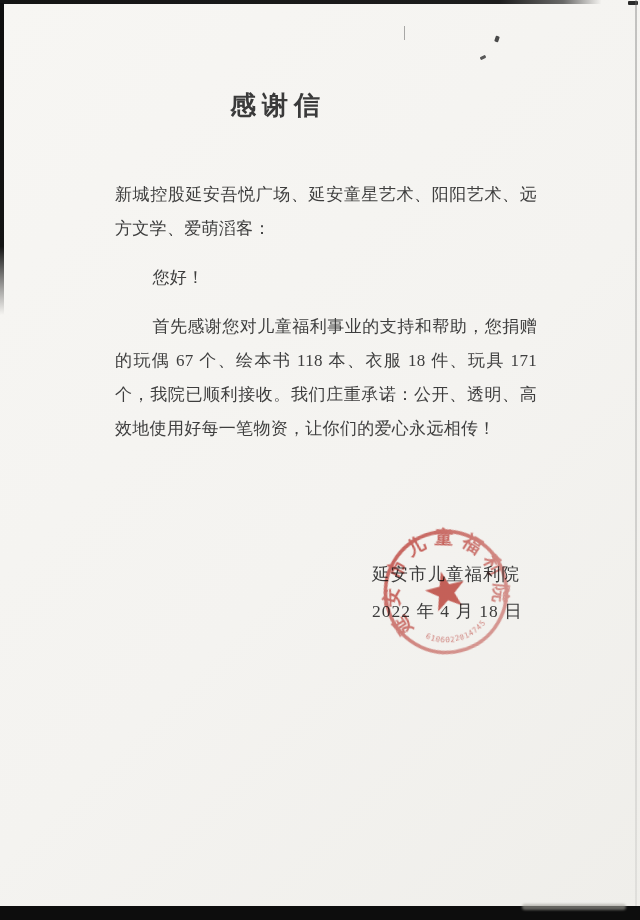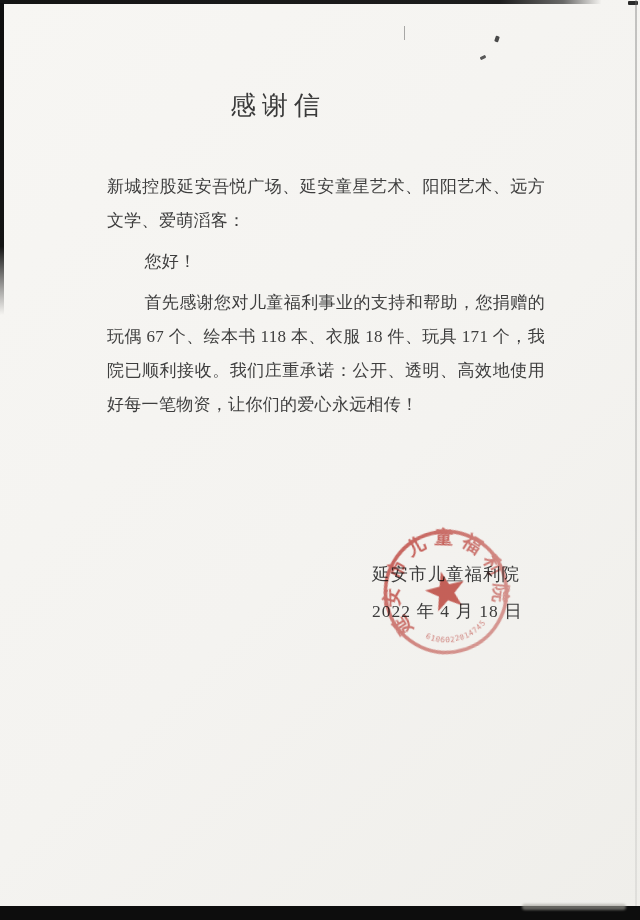--- a/index.html
+++ b/index.html
@@ -19,27 +19,27 @@
     background:linear-gradient(to bottom,rgba(110,110,110,.38),rgba(120,120,120,.28) 55%,rgba(120,120,120,.12) 100%);}
   .edge-bottom{position:absolute;bottom:0;left:0;width:100%;height:14px;background:#0d0d0d;}
   .bottom-smudge{position:absolute;bottom:10px;left:522px;width:104px;height:6px;
     background:rgba(160,158,152,.6);border-radius:3px;filter:blur(1px);}
   .speck1{position:absolute;left:495px;top:36px;width:4px;height:6px;background:#4a4a4a;transform:rotate(18deg);border-radius:1px;}
   .speck2{position:absolute;left:480px;top:56px;width:6px;height:3px;background:#585858;transform:rotate(-28deg);border-radius:1px;}
   .speck3{position:absolute;left:404px;top:26px;width:1px;height:14px;background:rgba(90,90,90,.5);}
   
   .title{
     position:absolute;top:88px;left:0;width:532px;margin:0;padding-left:24px;box-sizing:border-box;
-    text-align:center;font-size:26px;font-weight:400;letter-spacing:6px;color:#3a3a3a;
+    text-align:center;font-size:26px;font-weight:700;letter-spacing:6px;color:#3a3a3a;
   }
   .body-text{
     position:absolute;top:163px;left:100px;width:452px;
     font-size:17px;line-height:34px;letter-spacing:.3px;text-align:justify;
   }
-  .body-text p{margin:7px;}
+  .body-text p{margin:15px;}
   .body-text p.indent{text-indent:2.2em;}
   .sig-block{position:absolute;left:372px;top:562px;font-size:17.5px;letter-spacing:1px;color:#3c3c3c;}
   .sig-block .org{margin-bottom:13px;}
   
   .stamp{
     position:absolute;left:362px;top:508px;width:168px;height:168px;
     transform:rotate(-14deg);opacity:.82;mix-blend-mode:multiply;
     filter:blur(.3px);
     -webkit-mask-image:radial-gradient(circle at 42% 38%,rgba(0,0,0,.95) 25%,rgba(0,0,0,.6) 62%,rgba(0,0,0,.85) 100%);
     mask-image:radial-gradient(circle at 42% 38%,rgba(0,0,0,.95) 25%,rgba(0,0,0,.6) 62%,rgba(0,0,0,.85) 100%);

